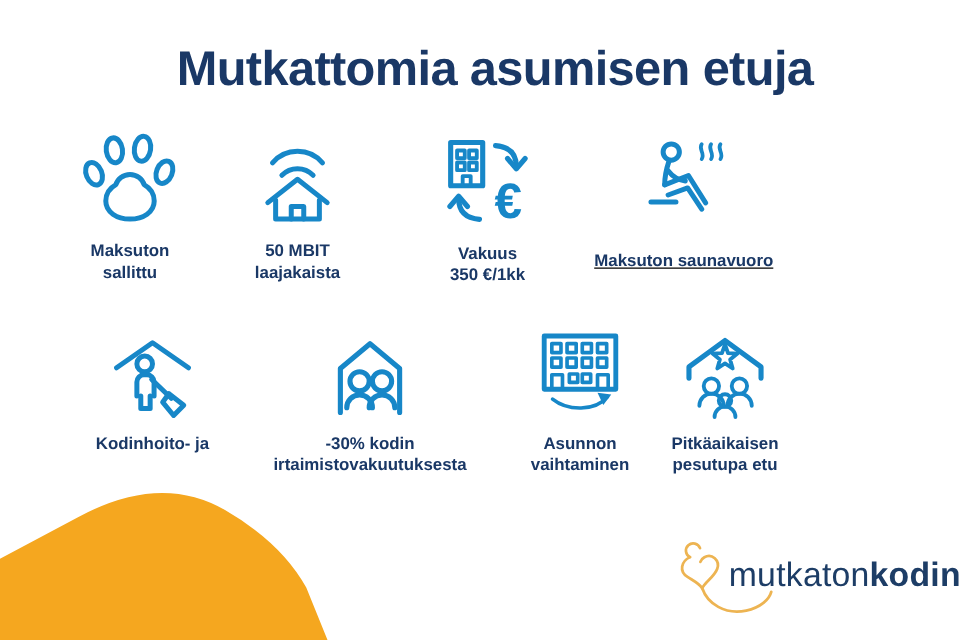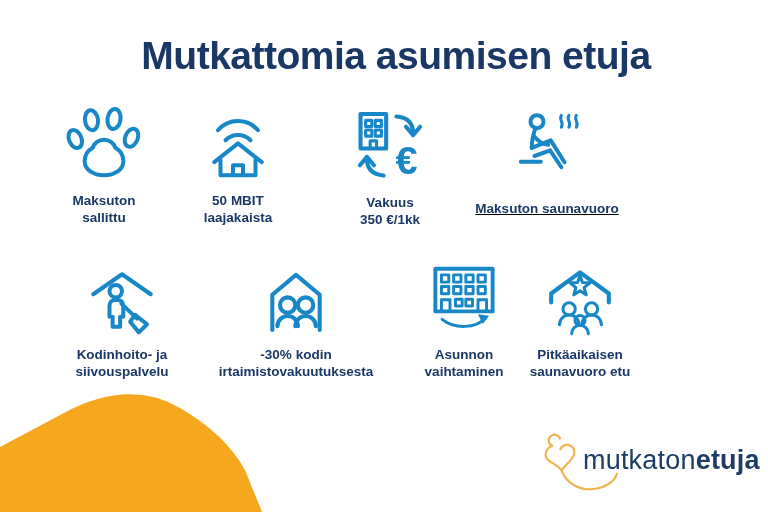--- a/index.html
+++ b/index.html
@@ -130,21 +130,20 @@
         <path d="M9 29 L32 13 L55 29"></path>
         <circle cx="27" cy="26.5" r="5"></circle>
         <path d="M22 47 V38 a4.5 4.5 0 0 1 4.5 -4.5 h2 A4.5 4.5 0 0 1 33 38 v9"></path>
         <path d="M24.5 47 v8 h6 v-8"></path>
         <path d="M31.5 36.5 L44 48.5"></path>
         <path d="M42.5 45.5 L52 53 L45.5 59.5 L38.5 51 Z"></path>
       </svg>
     </div>
     <div class="label">
       <span>Kodinhoito- ja</span>
-      <span>siivouspalvelu</span>
     </div>
   </div>
 
   <div class="benefit b7">
     <div class="iconbox">
       <svg class="icon" width="82" height="82" viewBox="0 0 64 64">
         <path d="M13.5 57 V29.5 L32 14 L50.5 29.5 V57"></path>
         <circle cx="25.5" cy="37.5" r="6"></circle>
         <path d="M17.5 54 a8 8 0 0 1 16 0"></path>
         <circle cx="39.5" cy="37.5" r="6"></circle>
@@ -191,34 +190,34 @@
         <circle class="thin" cx="23.5" cy="40.5" r="4.8"></circle>
         <path class="thin" d="M16 52.8 a7.6 7.6 0 0 1 15.2 0"></path>
         <circle class="thin" cx="41" cy="40.5" r="4.8"></circle>
         <path class="thin" d="M33.5 52.8 a7.6 7.6 0 0 1 15.2 0"></path>
         <circle class="thin" cx="32" cy="49.5" r="3.9"></circle>
         <path class="thin" d="M25.5 59.8 a6.5 6.5 0 0 1 13 0"></path>
       </svg>
     </div>
     <div class="label">
       <span>Pitkäaikaisen</span>
-      <span>saunavuoro etu</span>
+      <span>pesutupa etu</span>
     </div>
   </div>
 
   <svg class="blob" viewBox="0 0 280 120" preserveAspectRatio="none">
     <path d="M0 55 L62 22 Q128 -14 180 16 Q225 42 245 78 L262 120 L0 120 Z" fill="#F5A71F"></path>
   </svg>
 
   <div class="logo">
     <svg class="logo-squiggle" width="112" height="72" viewBox="0 0 112 72">
       <g fill="none" stroke="#EDB452" stroke-width="2.2" stroke-linecap="round">
         <path d="M27 10.5 a5.8 5.8 0 1 0 -8 7.2"></path>
         <path d="M19 17.7 C12 21 10 29 17 33.5 C22 36.7 26.5 38.8 28.8 42.6 C31 37.5 38.5 33.5 40.8 27 C43.2 20.2 36.5 14.5 30.5 17.8 C29 18.6 27.8 20 27.3 21.5"></path>
         <path d="M28.8 42.6 C33 55 47 64 64 60.5 C75.5 58 82.5 51.5 84 45.5"></path>
       </g>
     </svg>
     <div class="logo-text">
-      <span>mutkaton</span><span class="bold">etuja</span>
+      <span>mutkaton</span><span class="bold">kodin</span>
     </div>
   </div>
 
 </div>
 
 </body></html>

